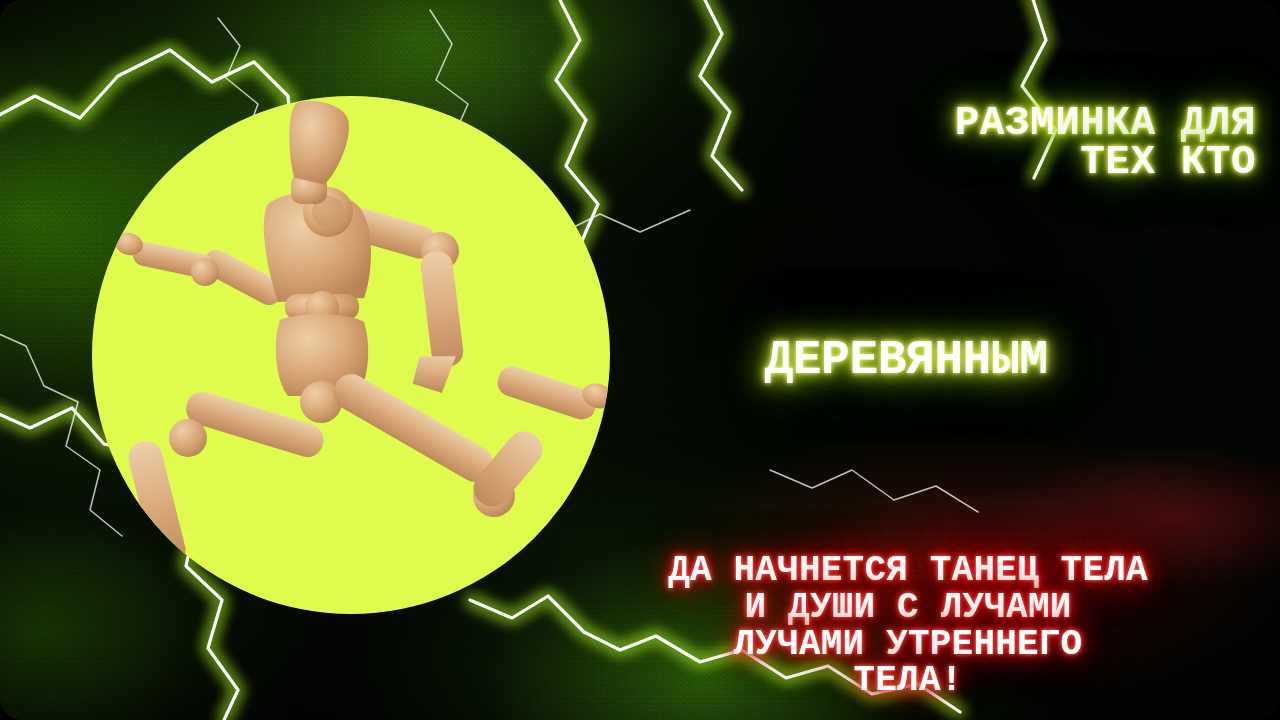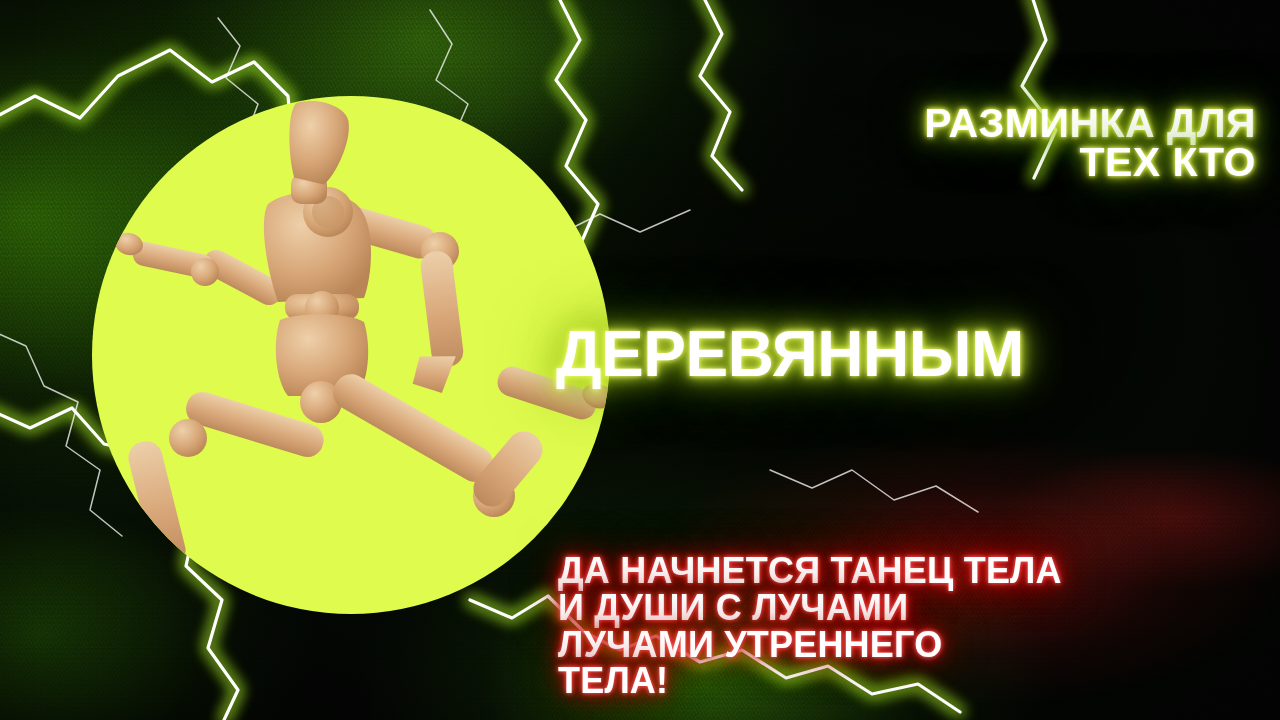--- a/index.html
+++ b/index.html
@@ -3,21 +3,22 @@
 <meta charset="utf-8">
 <style>
   html,body{margin:0;padding:0;background:#000;}
   *{box-sizing:border-box;}
 
   #stage{
     position:relative;
     width:1280px;height:720px;
     overflow:hidden;
     background:#0c4a6e;
-    font-family:Liberation Sans, sans-serif;
+    font-family:Liberation Mono, monospace;
+    border-radius:24px;
   }
 
   
   .bg-base{
     position:absolute;inset:0;
     background:
       radial-gradient(ellipse 60% 70% at 2% 30%,  rgba(90,200,10,0.55) 0%, rgba(40,95,5,0.30) 35%, rgba(0,0,0,0) 62%),
       radial-gradient(ellipse 45% 55% at 33% 5%,  rgba(110,220,20,0.45) 0%, rgba(30,80,5,0.22) 45%, rgba(0,0,0,0) 70%),
       radial-gradient(ellipse 38% 45% at 55% 95%, rgba(95,205,15,0.42) 0%, rgba(25,70,5,0.20) 45%, rgba(0,0,0,0) 72%),
       radial-gradient(ellipse 30% 40% at 3% 88%,  rgba(70,170,10,0.40) 0%, rgba(20,60,4,0.18) 45%, rgba(0,0,0,0) 72%),
@@ -80,42 +81,42 @@
       0 0 4px  #f2ff6a,
       0 0 10px #d8f23a,
       0 0 20px #9ec41c,
       0 0 34px rgba(120,170,10,0.85),
       0 0 56px rgba(80,130,5,0.6);
   }
   .headline .line{display:block;white-space:nowrap;}
 
   .bigword{
     position:absolute;
-    right:24px;top:322px;
+    right:24px;top:336px;
     width:700px;
-    text-align:left;
+    text-align:center;
     font-weight:bold;
-    font-size:64px;
+    font-size:48px;
     line-height:1;
     letter-spacing:-0.5px;
     color:#ffffff;
     white-space:nowrap;
     text-shadow:
       0 0 5px  #f5ff7a,
       0 0 13px #dcf33f,
       0 0 26px #a4ca1e,
       0 0 44px rgba(130,180,12,0.85),
       0 0 70px rgba(85,135,6,0.62);
   }
 
   .subline{
     position:absolute;
     right:22px;bottom:20px;
     width:700px;
-    text-align:left;
+    text-align:center;
     font-weight:bold;
     font-size:36px;
     line-height:1.02;
     letter-spacing:0.2px;
     color:#ffffff;
     text-shadow:
       0 0 4px  #ff6b6b,
       0 0 9px  #f21b1b,
       0 0 18px #c60d0d,
       0 0 30px rgba(190,10,10,0.85),

